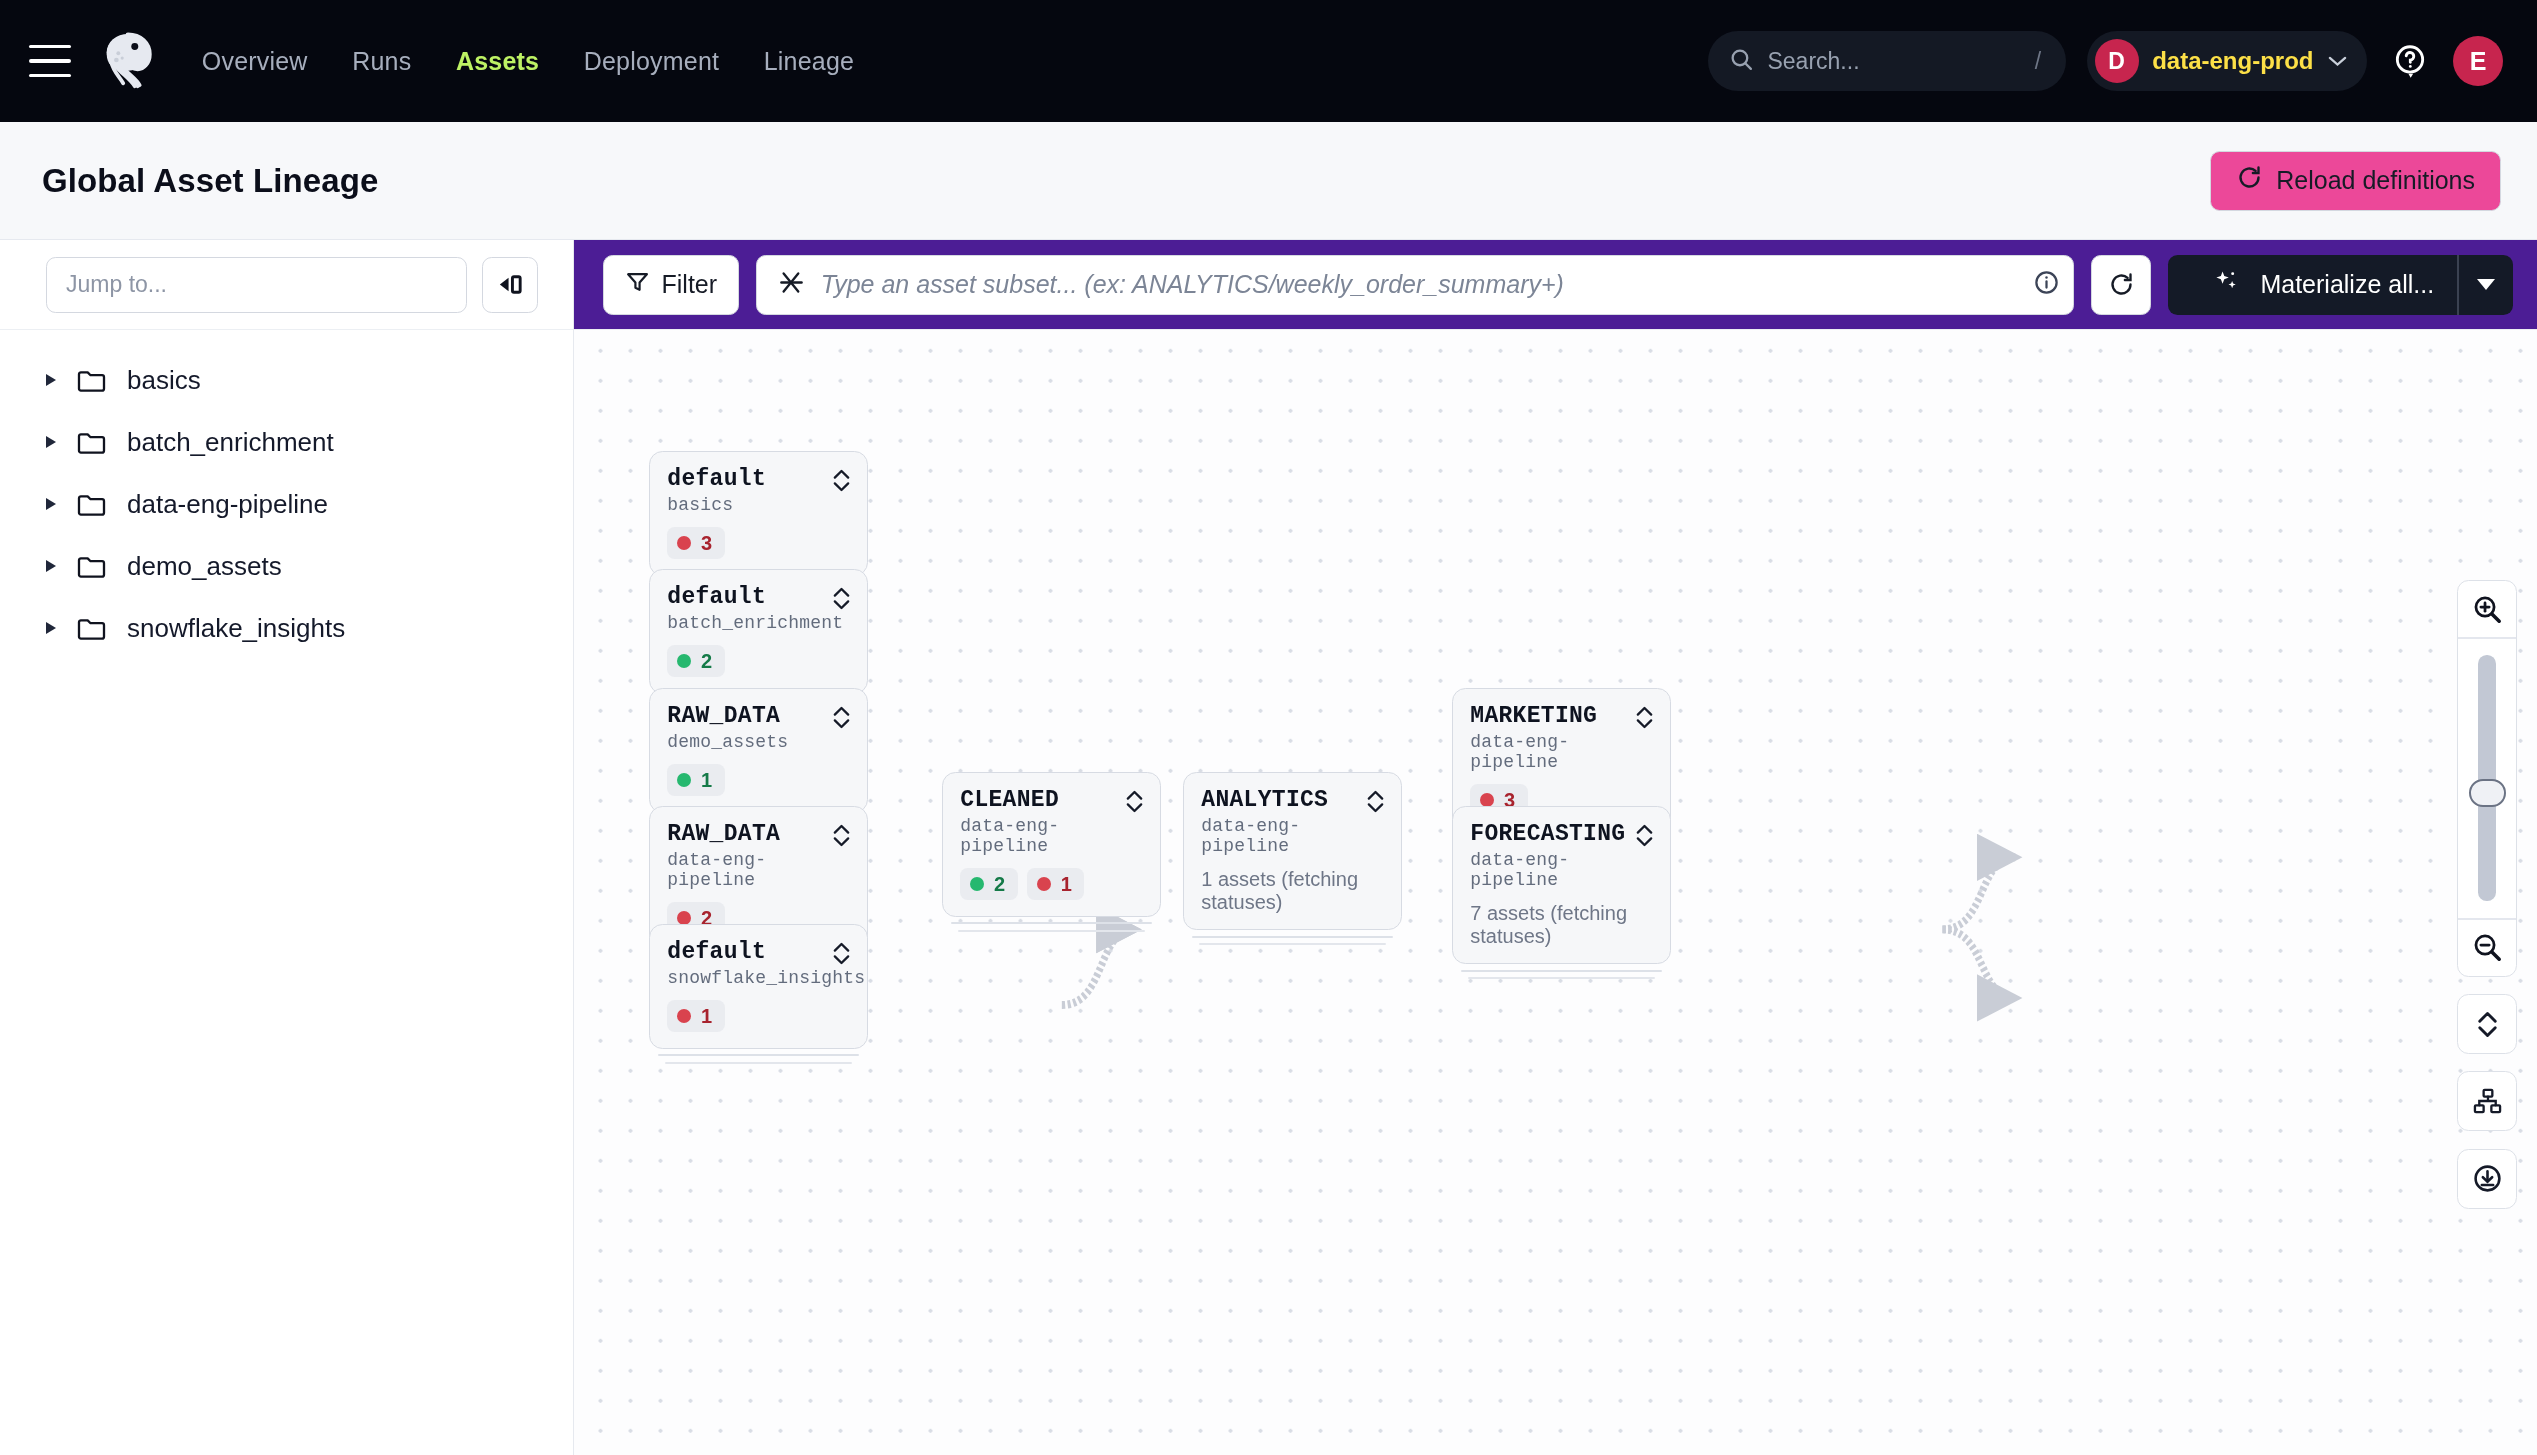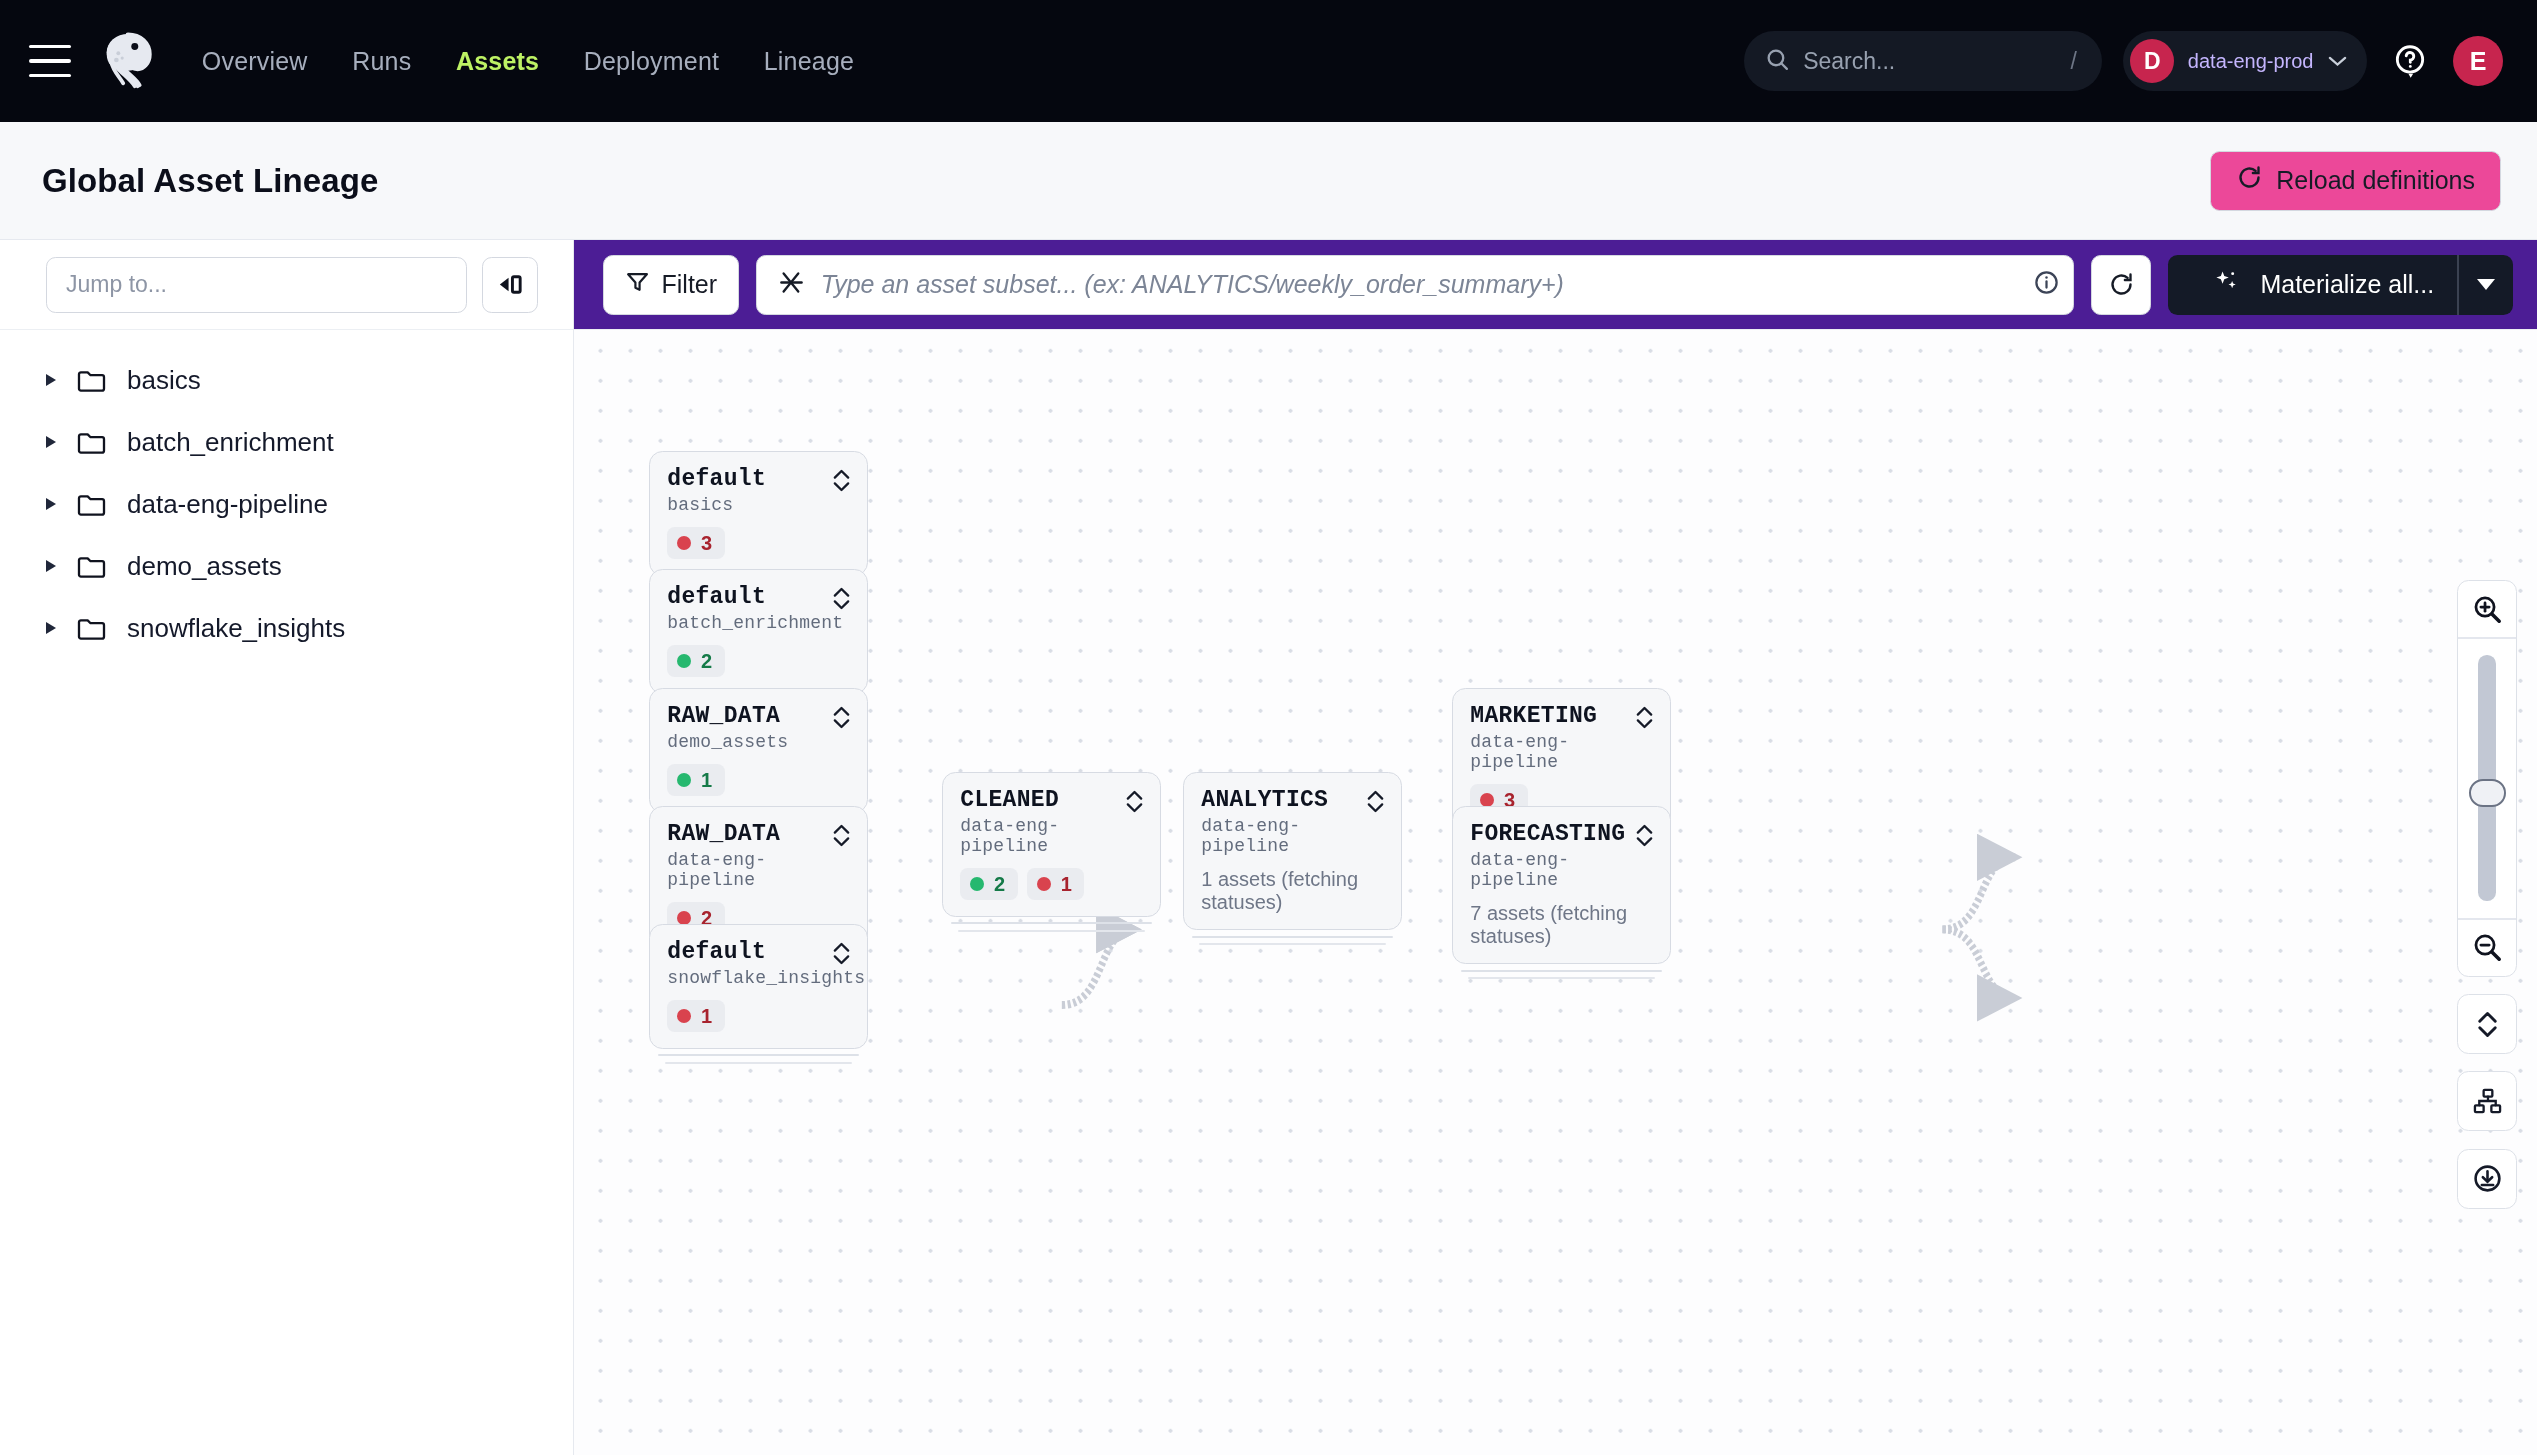--- a/index.html
+++ b/index.html
@@ -41,21 +41,21 @@
   .searchbox .slash { color:#6E7686; font-size: 23px; padding-right: 3.8px; }
 
   .deploymentbox {
     height: 60px; background: #141924; border-radius: 960px;
     display:flex; align-items:center; padding: 0 19px 0 7.7px; gap: 13.5px; cursor: pointer;
   }
   .avatar-d {
     width: 44px; height: 44px; border-radius: 50%; background: #C7254E;
     color:#fff; font-size: 23px; font-weight: 700; display:flex; align-items:center; justify-content:center;
   }
-  .deployname { color:#c4b5fd; font-size: 20px; }
+  .deployname { color:#fde047; font-size: 24px; font-weight: bold; }
   .chev-d { color:#C9CFDA; font-size: 19px; line-height:1; }
 
   .help-icon { width: 44px; height: 44px; cursor:pointer; display:flex; align-items:center; justify-content:center; }
   .avatar-e {
     width: 50px; height: 50px; border-radius:50%; background:#C7254E; color:#fff;
     font-size:25px; font-weight:700; display:flex; align-items:center; justify-content:center; cursor:pointer;
   }
 
   
   #pageheader {

